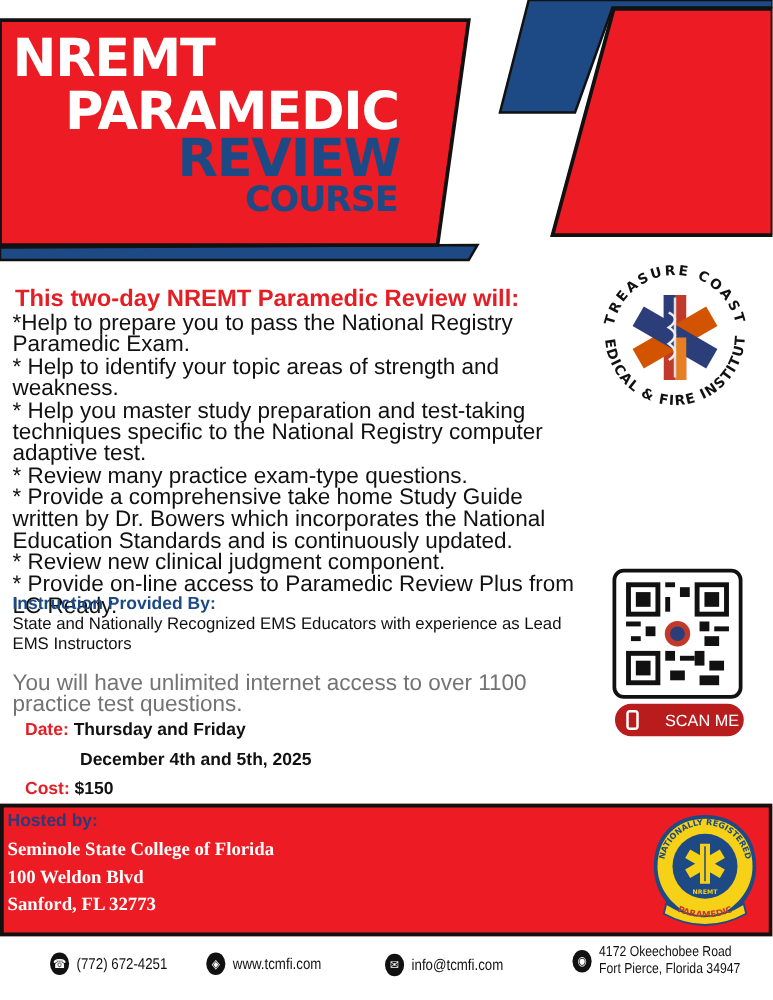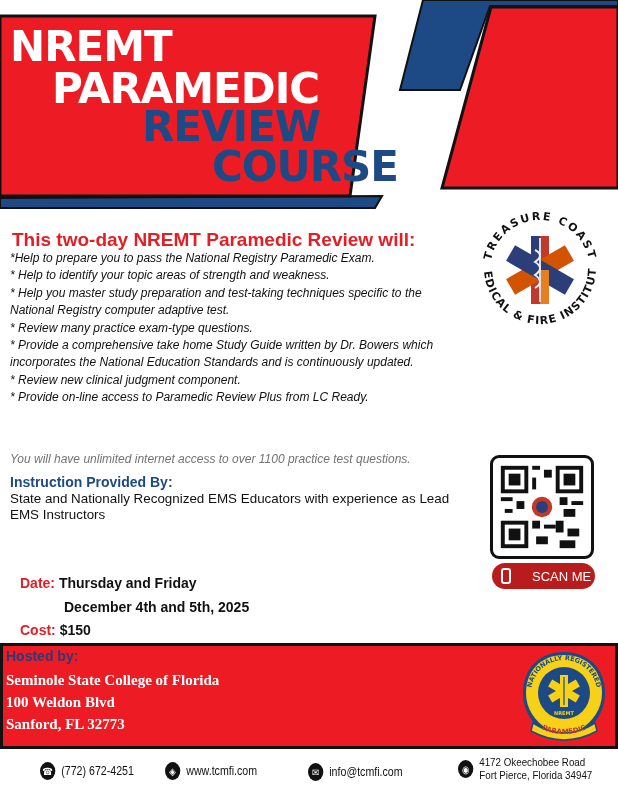--- a/index.html
+++ b/index.html
@@ -3,21 +3,21 @@
 <meta charset="utf-8">
 <style>
   html, body { margin:0; padding:0; }
   body { width:618px; height:800px; background:#ffffff; position:relative; overflow:hidden; font-family:"Liberation Sans", sans-serif; }
   .abs { position:absolute; }
   #banner-svg { position:absolute; left:0; top:0; width:618px; height:210px; }
   .title-line { position:absolute; font-family:"DejaVu Sans", sans-serif; font-weight:bold; letter-spacing:-1px; line-height:1; }
   .t-white { color:#ffffff; }
   .t-blue { color:#1d4a84; }
   .headline { left:12px; top:229px; font-size:19px; font-weight:bold; color:#e31e24; font-family:"Liberation Sans", sans-serif; }
-  .body-text { left:10px; top:250px; width:450px; font-size:12px; line-height:17.4px; color:#111;font-style:italic; }
+  .body-text { left:10px; top:250px; width:450px; font-size:18px; line-height:17.4px; color:#111; }
   .body-text .red { color:#737373;margin-top:44px; }
   .instr-head { left:10px; top:474px; font-size:14px; font-weight:bold; color:#1d4a84;text-align:center; }
   .instr-body { left:10px; top:491px; width:440px; font-size:13.4px; line-height:16.4px; color:#111; }
   .details { left:20px; top:572px; font-size:14px; font-weight:bold; line-height:23.5px; color:#111; }
   .details .lbl { color:#e31e24; }
   .details .indent { padding-left:44px; }
   .logo-wrap { left:468px; top:198px; width:144px; height:144px; }
   .qr-box { left:490px; top:455px; width:104px; height:104px; border:3px solid #111; border-radius:9px; background:#fff; box-sizing:border-box; }
   .scan-btn { left:492px; top:563px; width:103px; height:26px; background:#b91c1c; border-radius:13px; color:#fff; font-size:13px; display:flex; align-items:center;gap:11px; }
   .scan-btn .phone { width:10px; height:16px; border:2px solid #fff; border-radius:3px; margin-left:9px; margin-right:10px; box-sizing:border-box; }
@@ -40,21 +40,21 @@
   <polygon points="0,16 375,16 350,196 0,196" fill="#ed1c24" stroke="#111" stroke-width="3"></polygon>
 
   <polygon points="452,0 618,0 618,6 490,6 460,90 400,90 423,0" fill="#1d4a84" stroke="#111" stroke-width="2"></polygon>
 
   <polygon points="491,7 618,7 618,188 442,188" fill="#ed1c24" stroke="#111" stroke-width="3"></polygon>
 </svg>
 
 <div class="title-line t-white" style="left:10px;top:26px;font-size:42px;">NREMT</div>
 <div class="title-line t-white" style="left:52px;top:68px;font-size:42px;">PARAMEDIC</div>
 <div class="title-line t-blue" style="left:142px;top:106px;font-size:42px;">REVIEW</div>
-<div class="title-line t-blue" style="left:196px;top:146px;font-size:42px;margin-left:16px;">COURSE</div>
+<div class="title-line t-blue" style="left:196px;top:146px;font-size:28px;">COURSE</div>
 
 <div class="abs headline">This two-day NREMT Paramedic Review will:</div>
 <div class="abs body-text">
   <div>*Help to prepare you to pass the National Registry Paramedic Exam.</div>
   <div>* Help to identify your topic areas of strength and weakness.</div>
   <div>* Help you master study preparation and test-taking techniques specific to the National Registry computer adaptive test.</div>
   <div>* Review many practice exam-type questions.</div>
   <div>* Provide a comprehensive take home Study Guide written by Dr. Bowers which incorporates the National Education Standards and is continuously updated.</div>
   <div>* Review new clinical judgment component.</div>
   <div>* Provide on-line access to Paramedic Review Plus from LC Ready.</div>

